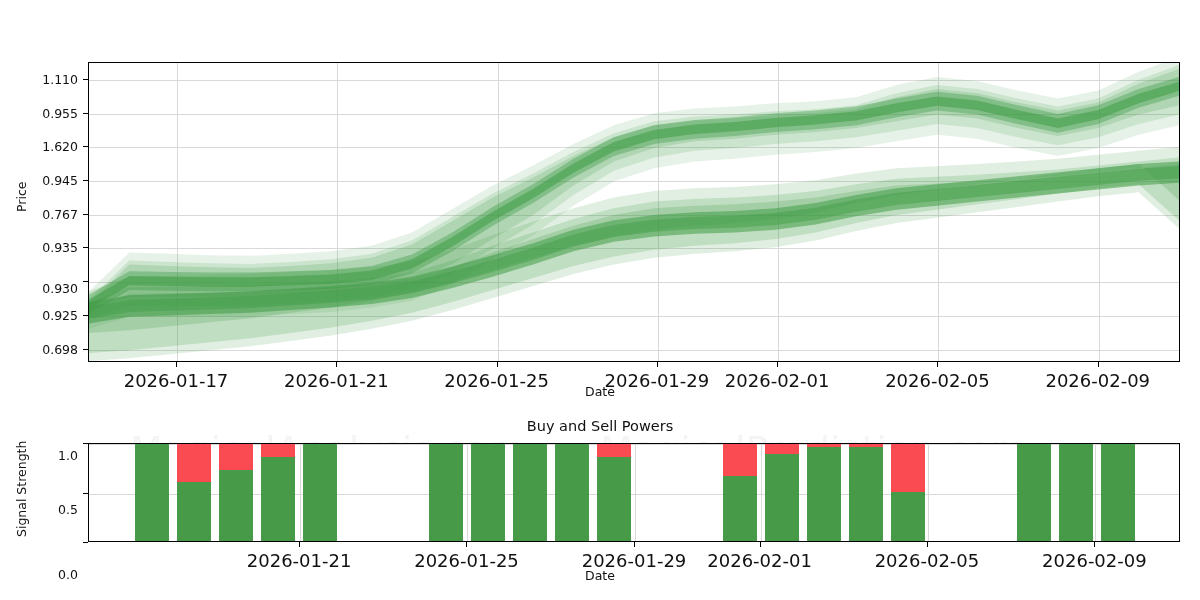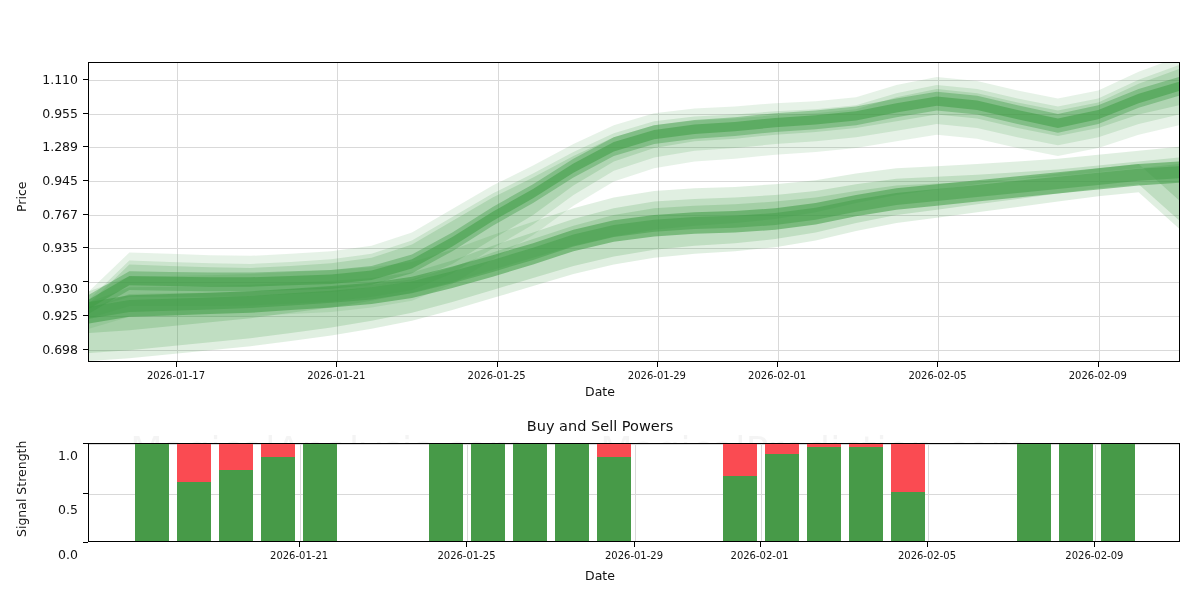--- a/index.html
+++ b/index.html
@@ -16,21 +16,21 @@
   #bars-axes{position:absolute;left:88px;top:443px;width:1092px;height:99px;
              border:1.3px solid #000;box-sizing:border-box;background:#fff;overflow:hidden;}
 
   .gridline-h{position:absolute;left:0;width:100%;height:1px;background:#d9d9d9;}
   .gridline-v{position:absolute;top:0;height:100%;width:1px;background:#d9d9d9;}
 
   .ytick-label{position:absolute;right:1122px;font-size:12.5px;color:#111;
                transform:translateY(-50%);white-space:nowrap;text-align:right;}
   .ytick-mark{position:absolute;width:5px;height:1px;background:#000;}
 
-  .xtick-label{position:absolute;font-size:10px;color:#111;
+  .xtick-label{position:absolute;font-size:18px;color:#111;
                transform:translateX(-50%);white-space:nowrap;}
   .xtick-mark{position:absolute;width:1px;height:5px;background:#000;}
 
   .axis-label{position:absolute;font-size:12.5px;color:#111;white-space:nowrap;}
   #ylabel-price{left:14px;top:212px;transform:rotate(-90deg);transform-origin:left top;}
   #ylabel-signal{left:14px;top:537px;transform:rotate(-90deg);transform-origin:left top;}
   #xlabel-price{left:600px;top:384px;transform:translateX(-50%);}
   #xlabel-bars{left:600px;top:568px;transform:translateX(-50%);}
 
   #bars-title{position:absolute;left:600px;top:418px;transform:translateX(-50%);
@@ -96,21 +96,21 @@
       <div class="ytick-label" style="top: 314.809px;">0.925</div>
       <div class="ytick-mark" style="left: 83px; top: 314.809px;"></div>
       <div class="ytick-label" style="top: 288px;">0.930</div>
       <div class="ytick-mark" style="left: 83px; top: 281.101px;"></div>
       <div class="ytick-label" style="top: 247.393px;">0.935</div>
       <div class="ytick-mark" style="left: 83px; top: 247.393px;"></div>
       <div class="ytick-label" style="top: 213.685px;">0.767</div>
       <div class="ytick-mark" style="left: 83px; top: 213.685px;"></div>
       <div class="ytick-label" style="top: 179.978px;">0.945</div>
       <div class="ytick-mark" style="left: 83px; top: 179.978px;"></div>
-      <div class="ytick-label" style="top: 146.27px;">1.289</div>
+      <div class="ytick-label" style="top: 146.27px;">1.620</div>
       <div class="ytick-mark" style="left: 83px; top: 146.27px;"></div>
       <div class="ytick-label" style="top: 112.562px;">0.955</div>
       <div class="ytick-mark" style="left: 83px; top: 112.562px;"></div>
       <div class="ytick-label" style="top: 78.8539px;">1.110</div>
       <div class="ytick-mark" style="left: 83px; top: 78.8539px;"></div>
       <div class="xtick-label" style="left: 176.015px; top: 370px;">2026-01-17</div>
       <div class="xtick-mark" style="left: 176.015px; top: 362px;"></div>
       <div class="xtick-label" style="left: 336.321px; top: 370px;">2026-01-21</div>
       <div class="xtick-mark" style="left: 336.321px; top: 362px;"></div>
       <div class="xtick-label" style="left: 496.626px; top: 370px;">2026-01-25</div>
@@ -165,21 +165,21 @@
         <div class="bar-green" style="left: 759.78px; width: 34.44px; bottom: 0px; height: 94.05px; background: rgb(71, 154, 72);"></div>
         <div class="bar-red" style="left: 759.78px; width: 34.44px; bottom: 94.05px; height: 4.95px; background: rgb(250, 75, 82);"></div>
         <div class="bar-green" style="left: 801.78px; width: 34.44px; bottom: 0px; height: 49.5px; background: rgb(71, 154, 72);"></div>
         <div class="bar-red" style="left: 801.78px; width: 34.44px; bottom: 49.5px; height: 49.5px; background: rgb(250, 75, 82);"></div>
         <div class="bar-green" style="left: 927.78px; width: 34.44px; bottom: 0px; height: 99px; background: rgb(71, 154, 72);"></div>
         <div class="bar-green" style="left: 969.78px; width: 34.44px; bottom: 0px; height: 99px; background: rgb(71, 154, 72);"></div>
         <div class="bar-green" style="left: 1011.78px; width: 34.44px; bottom: 0px; height: 99px; background: rgb(71, 154, 72);"></div>
       </div>
   </div>
   <div id="bars-ticks">
-      <div class="ytick-label" style="top: 554px;">0.0</div>
+      <div class="ytick-label" style="top: 574px;">0.0</div>
       <div class="ytick-mark" style="left: 83px; top: 542px;"></div>
       <div class="ytick-label" style="top: 509px;">0.5</div>
       <div class="ytick-mark" style="left: 83px; top: 492.5px;"></div>
       <div class="ytick-label" style="top: 455px;">1.0</div>
       <div class="ytick-mark" style="left: 83px; top: 443px;"></div>
       <div class="xtick-label" style="left: 299.084px; top: 550px;">2026-01-21</div>
       <div class="xtick-mark" style="left: 299.084px; top: 542px;"></div>
       <div class="xtick-label" style="left: 466.487px; top: 550px;">2026-01-25</div>
       <div class="xtick-mark" style="left: 466.487px; top: 542px;"></div>
       <div class="xtick-label" style="left: 634px; top: 550px;">2026-01-29</div>

